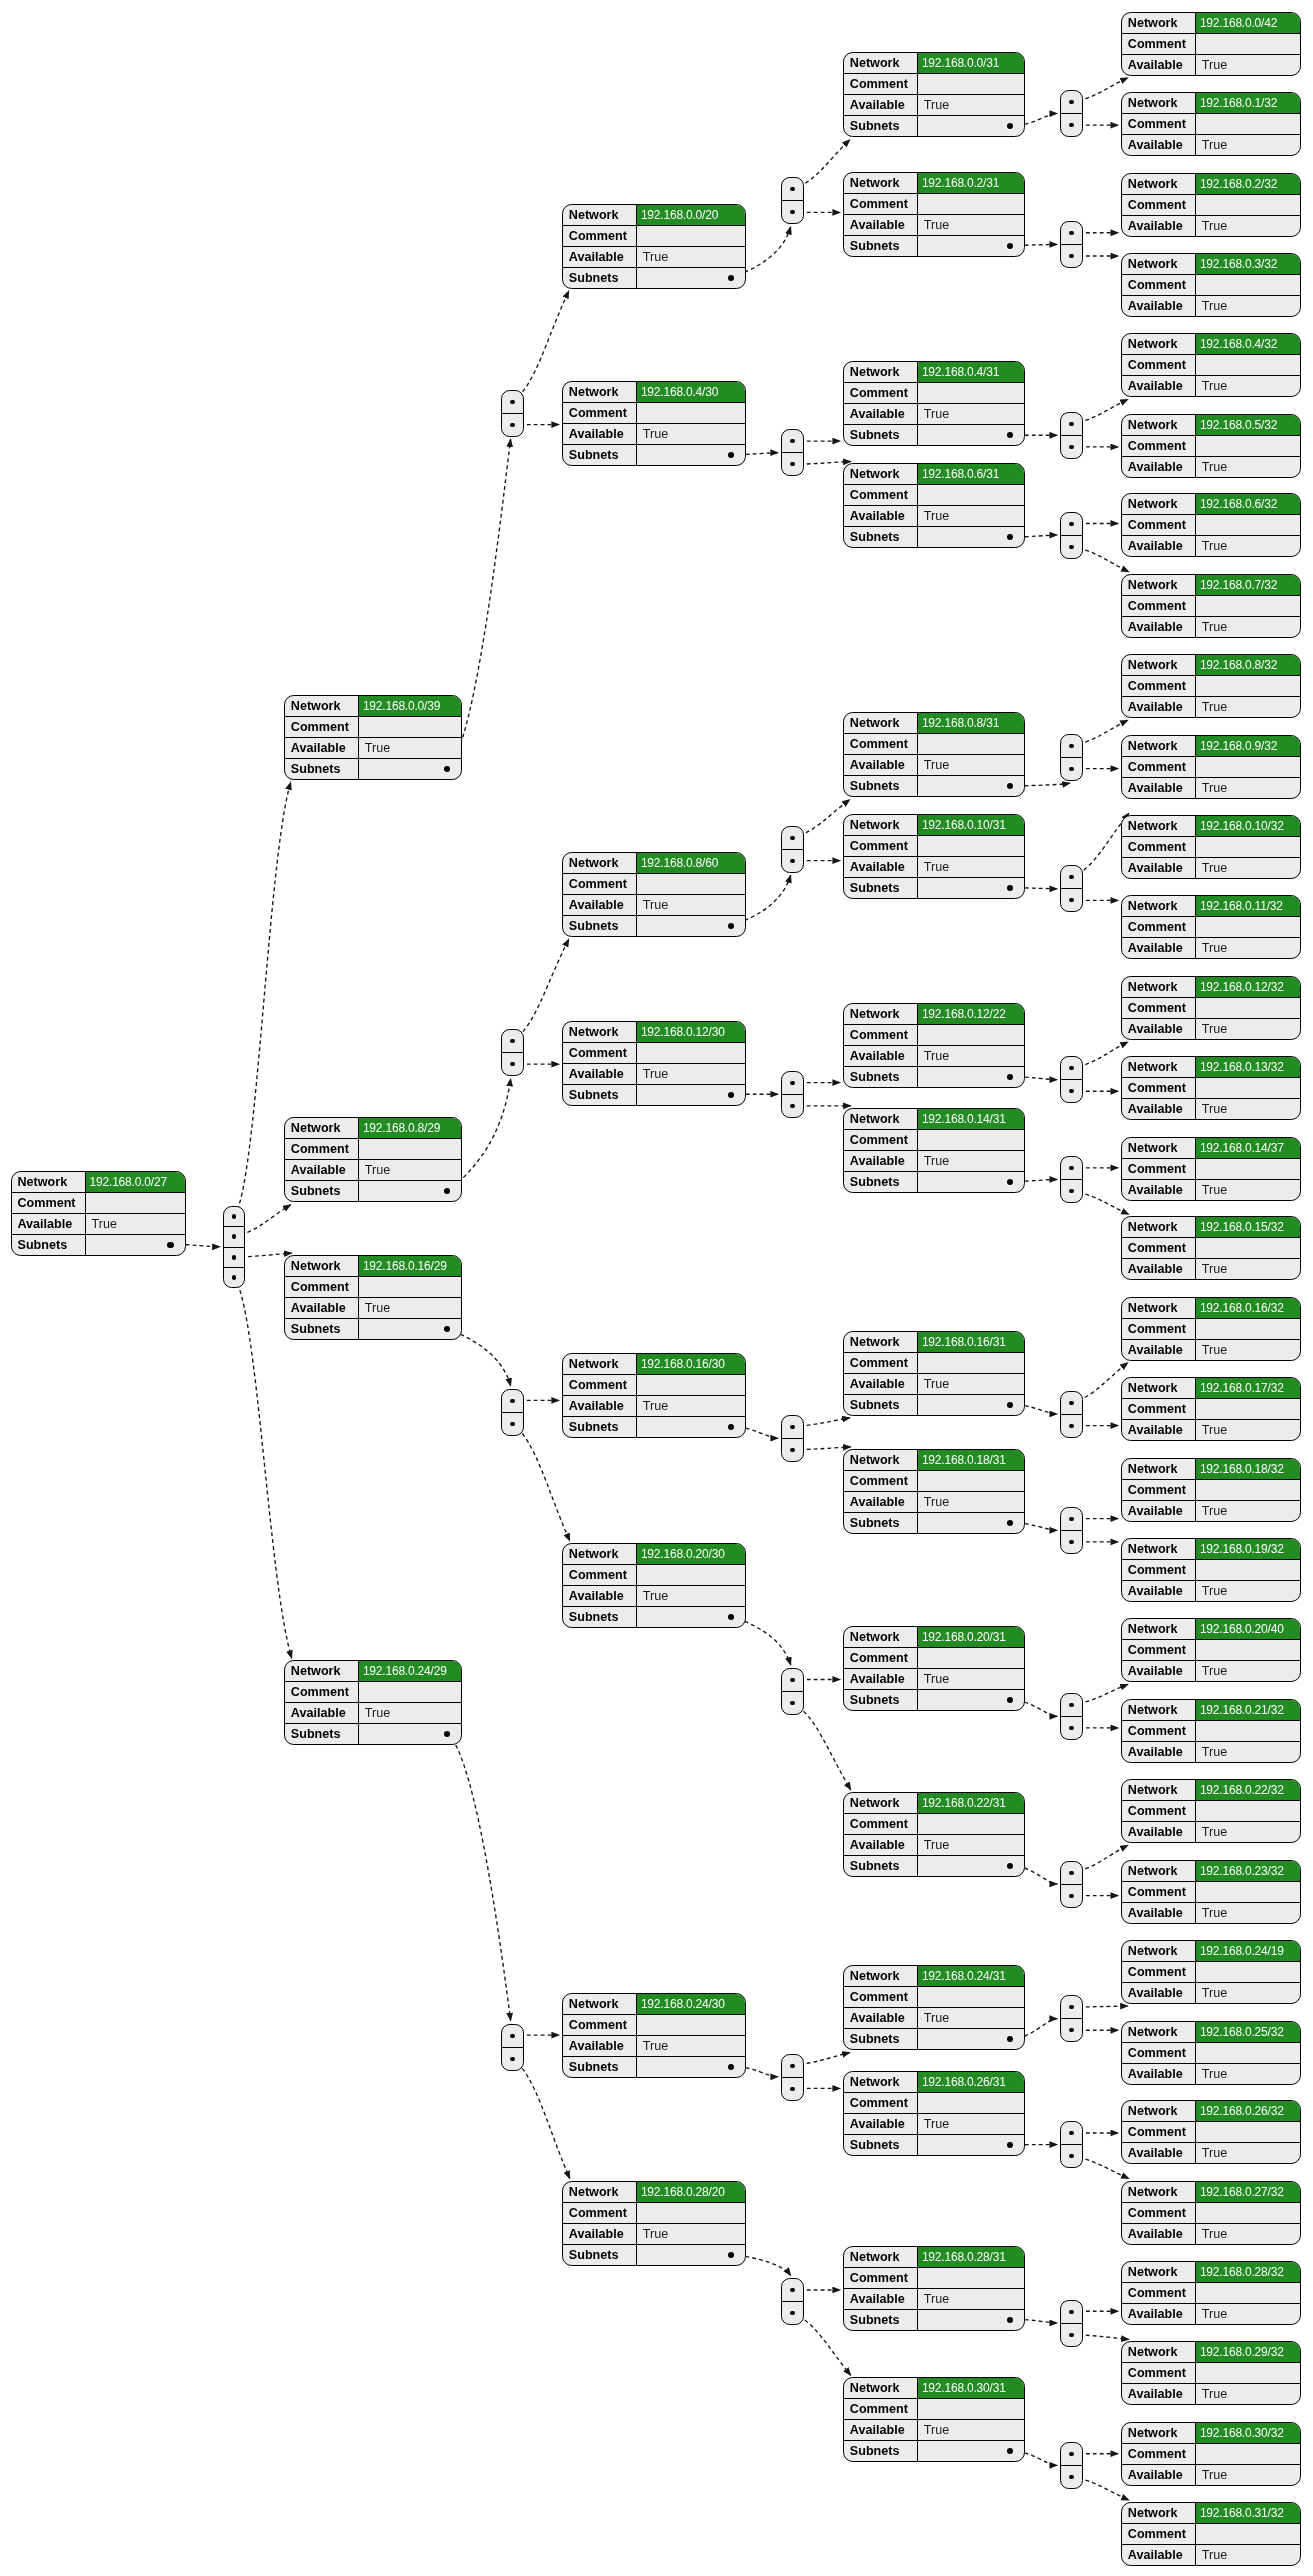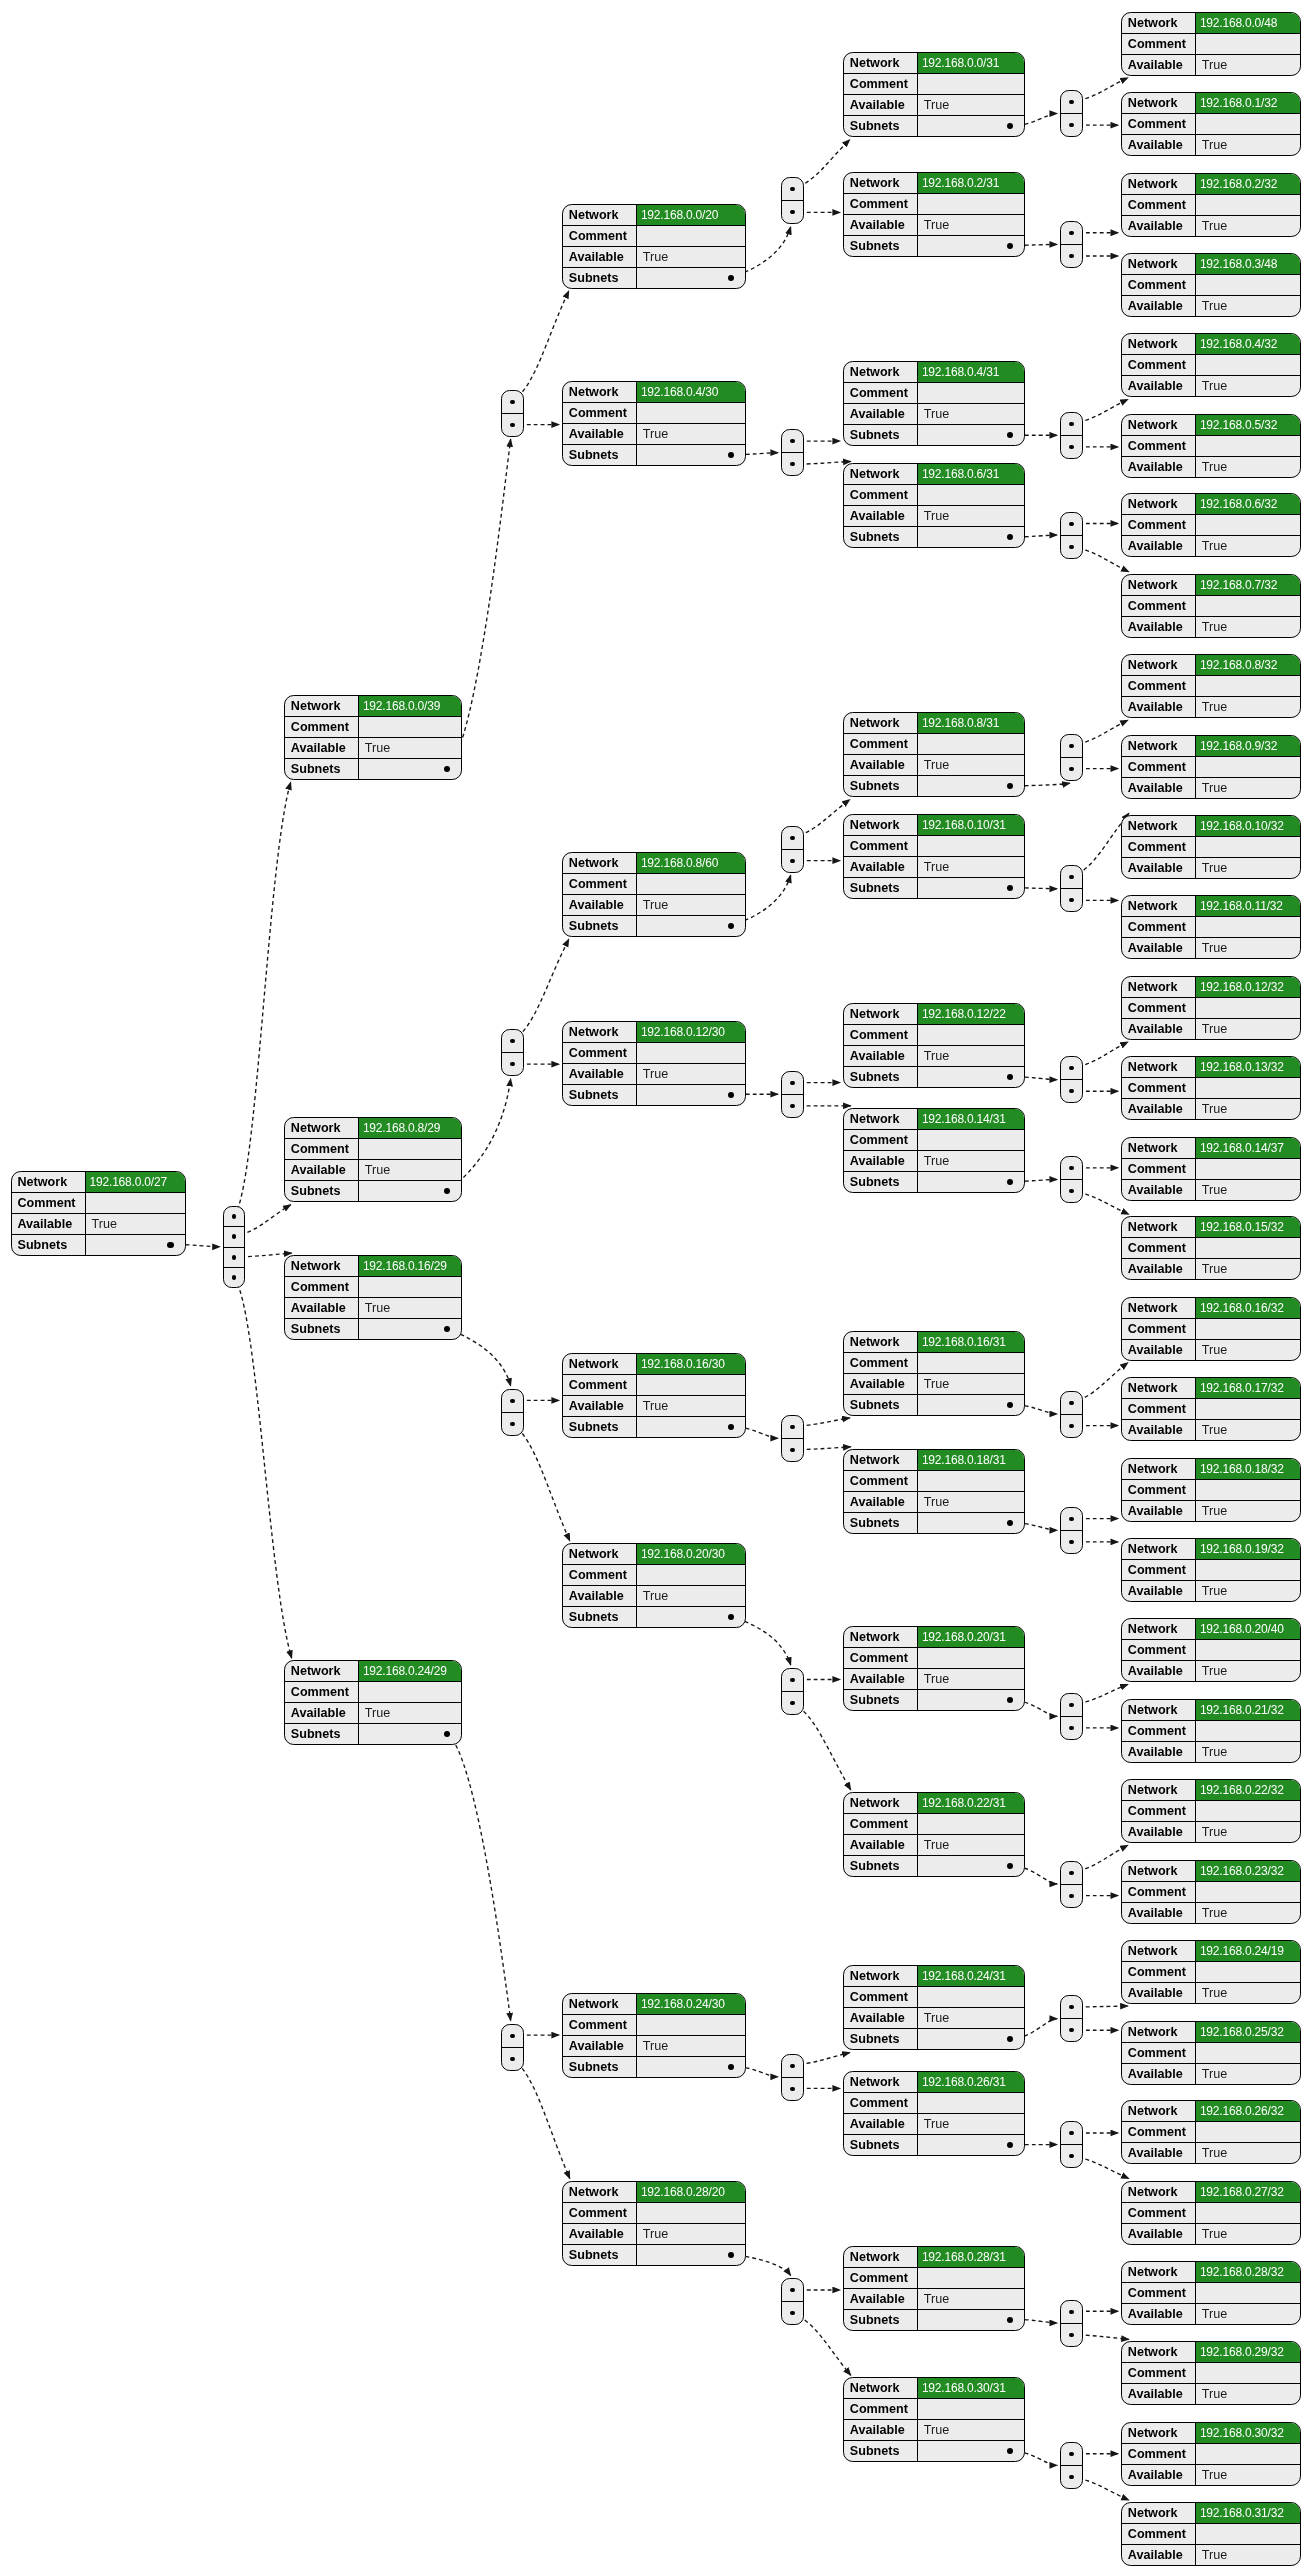--- a/index.html
+++ b/index.html
@@ -738,21 +738,21 @@
         <div class="row">
           <div class="lbl">Subnets</div>
           <div class="val">
             <span class="sub-dot"></span>
           </div>
         </div>
       </div>
       <div class="node" style="left: 1121px; top: 11.6px; width: 180px; height: 64px;">
         <div class="row">
           <div class="lbl">Network</div>
-          <div class="val net">192.168.0.0/48</div>
+          <div class="val net">192.168.0.0/42</div>
         </div>
         <div class="row">
           <div class="lbl">Comment</div>
           <div class="val"></div>
         </div>
         <div class="row">
           <div class="lbl">Available</div>
           <div class="val">True</div>
         </div>
       </div>
@@ -780,21 +780,21 @@
           <div class="val"></div>
         </div>
         <div class="row">
           <div class="lbl">Available</div>
           <div class="val">True</div>
         </div>
       </div>
       <div class="node" style="left: 1121px; top: 253px; width: 180px; height: 64px;">
         <div class="row">
           <div class="lbl">Network</div>
-          <div class="val net">192.168.0.3/48</div>
+          <div class="val net">192.168.0.3/32</div>
         </div>
         <div class="row">
           <div class="lbl">Comment</div>
           <div class="val"></div>
         </div>
         <div class="row">
           <div class="lbl">Available</div>
           <div class="val">True</div>
         </div>
       </div>

